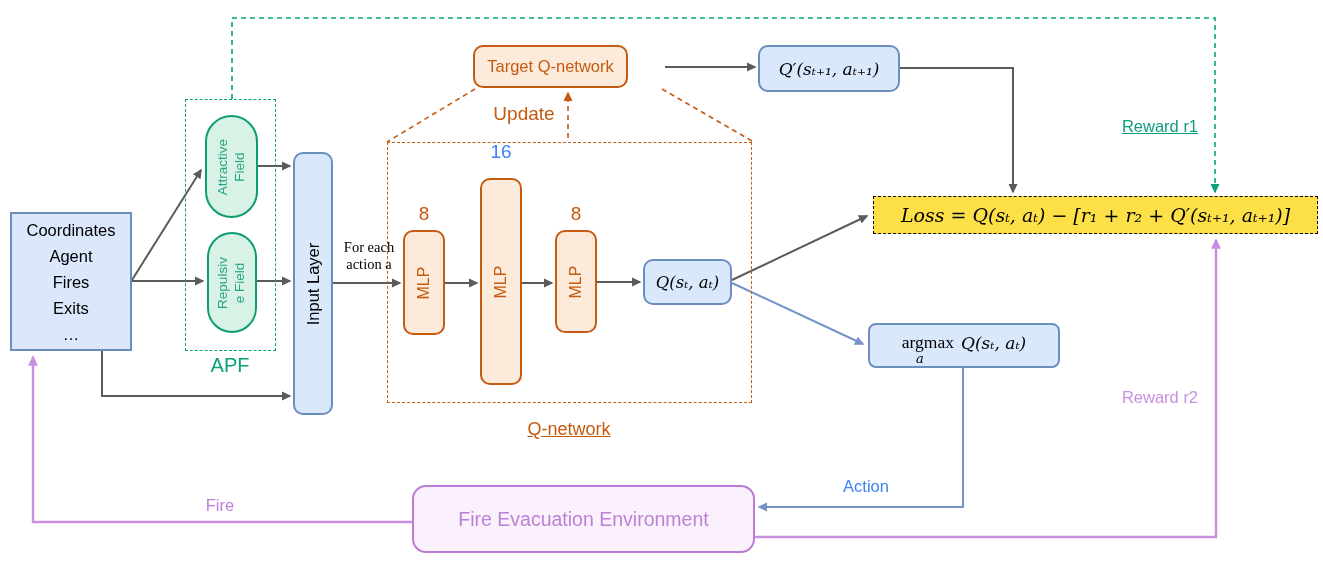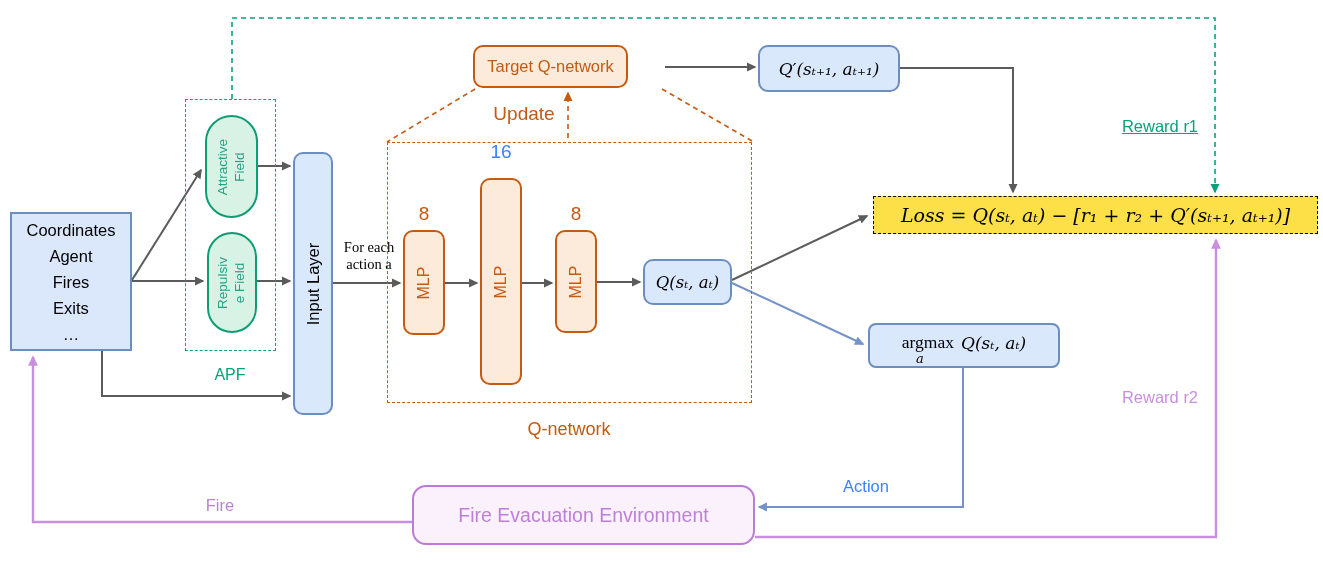--- a/index.html
+++ b/index.html
@@ -91,31 +91,31 @@
 
   <div class="node teal-dashed" style="left:185px;top:99px;width:91px;height:252px;"></div>
   <div class="node oval" style="left:205px;top:115px;width:53px;height:103px;">
     <div class="rot">Attractive
 Field</div>
   </div>
   <div class="node oval" style="left:207px;top:232px;width:50px;height:101px;">
     <div class="rot">Repulsiv
 e Field</div>
   </div>
-  <div class="label" style="left:200px;top:366px;width:60px;font-size:16px;color:#0AA17C;">APF</div>
+  <div class="label" style="left:200px;top:354px;width:60px;font-size:20px;color:#0AA17C;">APF</div>
 
   <div class="node blue-box" style="left:293px;top:152px;width:40px;height:263px;border-radius:10px;">
     <div class="rot" style="font-size:16.5px;color:#000;white-space:nowrap;">Input Layer</div>
   </div>
 
   <div class="label serif preline" style="left:332px;top:239px;width:74px;font-size:14.5px;color:#000;line-height:1.2;">For each
 action a</div>
 
   <div class="node orange-dashed" style="left:387px;top:142px;width:365px;height:261px;"></div>
-  <div class="label" style="left:519px;top:419px;width:100px;font-size:18px;color:#C55A11;">Q-network</div>
+  <div class="label" style="left:519px;top:419px;width:100px;font-size:18px;color:#C55A11;text-decoration:underline;">Q-network</div>
 
   <div class="label" style="left:403px;top:203px;width:42px;font-size:19px;color:#C55A11;">8</div>
   <div class="node orange-box" style="left:403px;top:230px;width:42px;height:105px;">
     <div class="rot" style="font-size:16px;white-space:nowrap;">MLP</div>
   </div>
 
   <div class="label" style="left:480px;top:141px;width:42px;font-size:19px;color:#3b82f6;">16</div>
   <div class="node orange-box" style="left:480px;top:178px;width:42px;height:207px;">
     <div class="rot" style="font-size:16px;white-space:nowrap;">MLP</div>
   </div>
@@ -133,20 +133,20 @@
   <div class="node blue-box math" style="left:758px;top:45px;width:142px;height:47px;border-radius:10px;font-size:17px;">Q′(sₜ₊₁, aₜ₊₁)</div>
 
   <div class="node loss-box math" style="left:873px;top:196px;width:445px;height:38px;font-size:19px;">Loss =  Q(sₜ, aₜ) − [r₁ + r₂ + Q′(sₜ₊₁, aₜ₊₁)]</div>
 
   <div class="node blue-box" style="left:868px;top:323px;width:192px;height:45px;">
     <span class="serif" style="font-size:17.5px;position:relative;top:-3px;">argmax</span>
     <span class="math" style="font-size:17px;margin-left:7px;position:relative;top:-3px;">Q(sₜ, aₜ)</span>
     <span class="math argmax-sub">a</span>
   </div>
 
-  <div class="node purple-box" style="left:412px;top:485px;width:343px;height:60px;font-size:19.5px;">Fire Evacuation Environment</div>
+  <div class="node purple-box" style="left:412px;top:485px;width:343px;height:68px;font-size:19.5px;">Fire Evacuation Environment</div>
 
   <div class="label" style="left:1110px;top:117px;width:100px;font-size:16.5px;color:#0AA17C;text-decoration:underline;">Reward r1</div>
   <div class="label" style="left:1110px;top:388px;width:100px;font-size:16.5px;color:#C98FDF;">Reward r2</div>
   <div class="label" style="left:190px;top:496px;width:60px;font-size:16.5px;color:#BD80D8;">Fire</div>
   <div class="label" style="left:830px;top:477px;width:72px;font-size:16.5px;color:#3b82f6;">Action</div>
 
 </div>
 
 </body></html>

